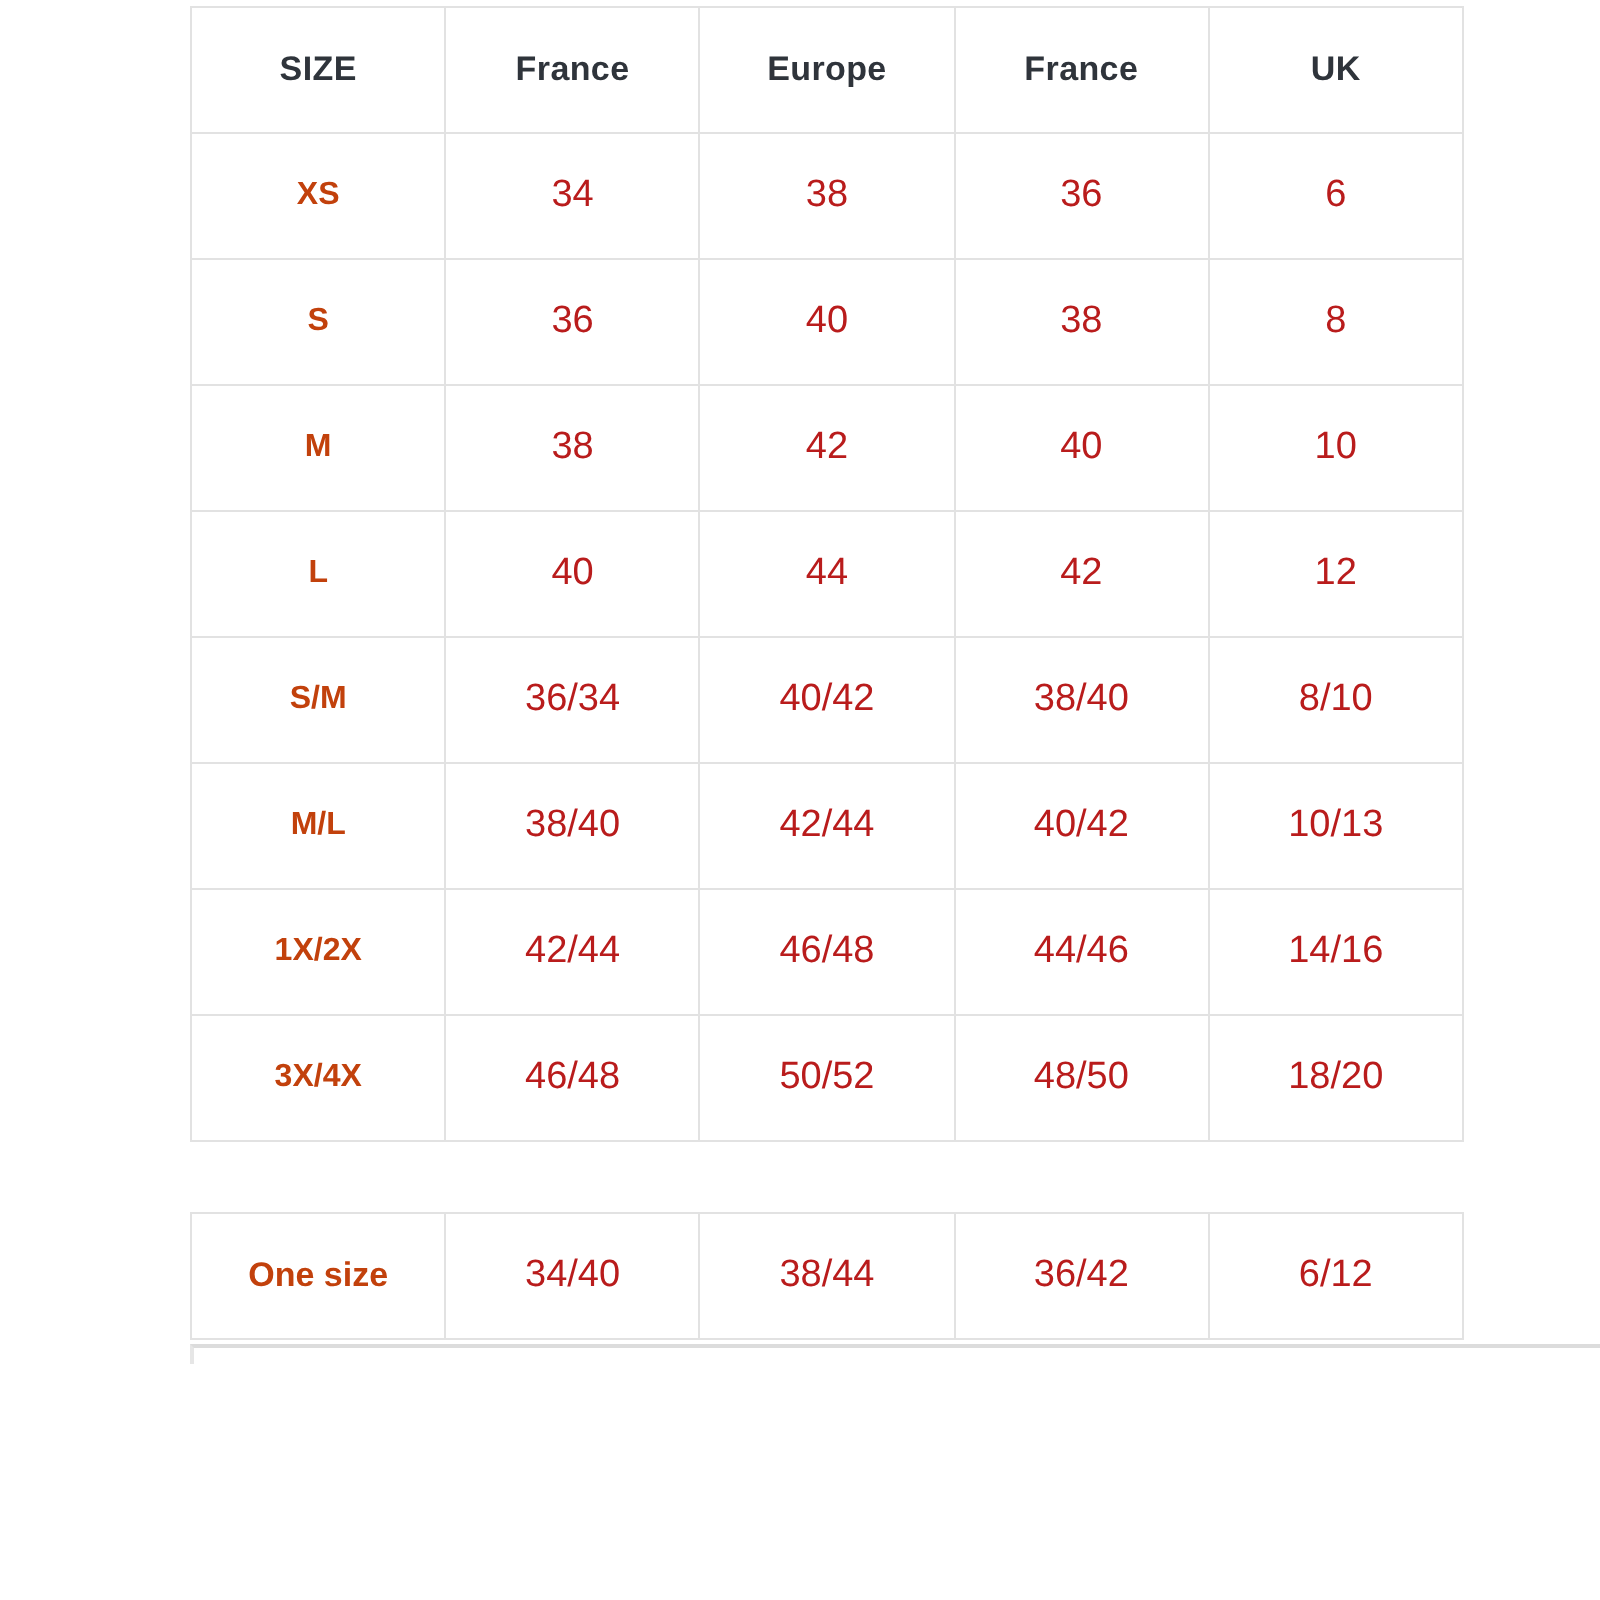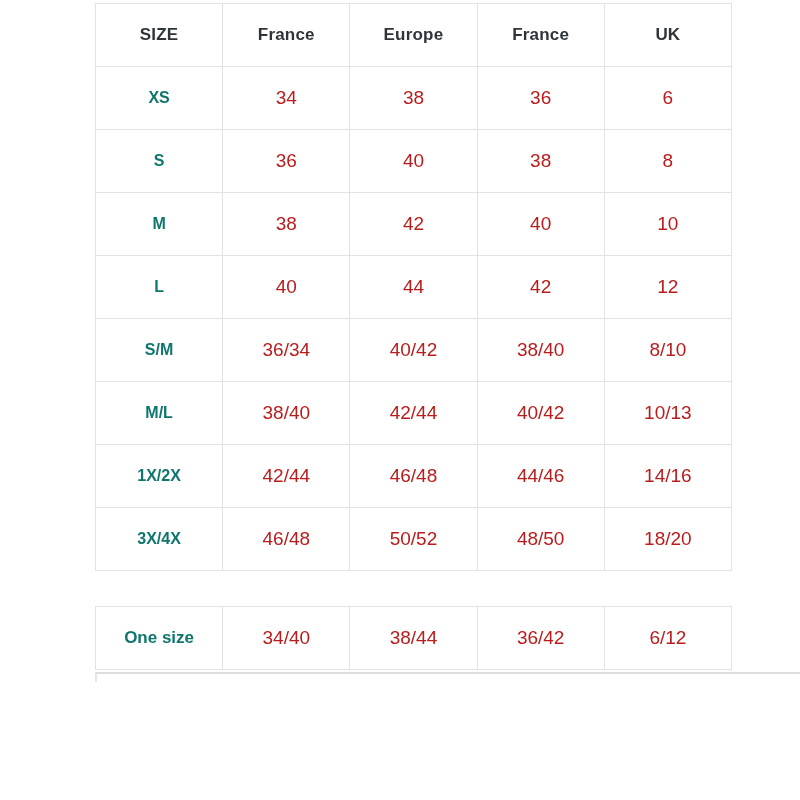--- a/index.html
+++ b/index.html
@@ -36,21 +36,21 @@
   }
   .size-table th {
     font-size: 17px;
     font-weight: bold;
     color: #2f343b;
     letter-spacing: 0.2px;
   }
   .size-table td.row-label {
     font-size: 16px;
     font-weight: bold;
-    color: #0f766e;
+    color: #c2410c;
   }
   .size-table.special td.row-label { font-size: 17px; }
   .size-table td.cell-value {
     font-size: 19px;
     font-weight: normal;
     color: #b91c1c;
   }
   .cropped-edge {
     margin-left: 95px;
     margin-top: 2px;

